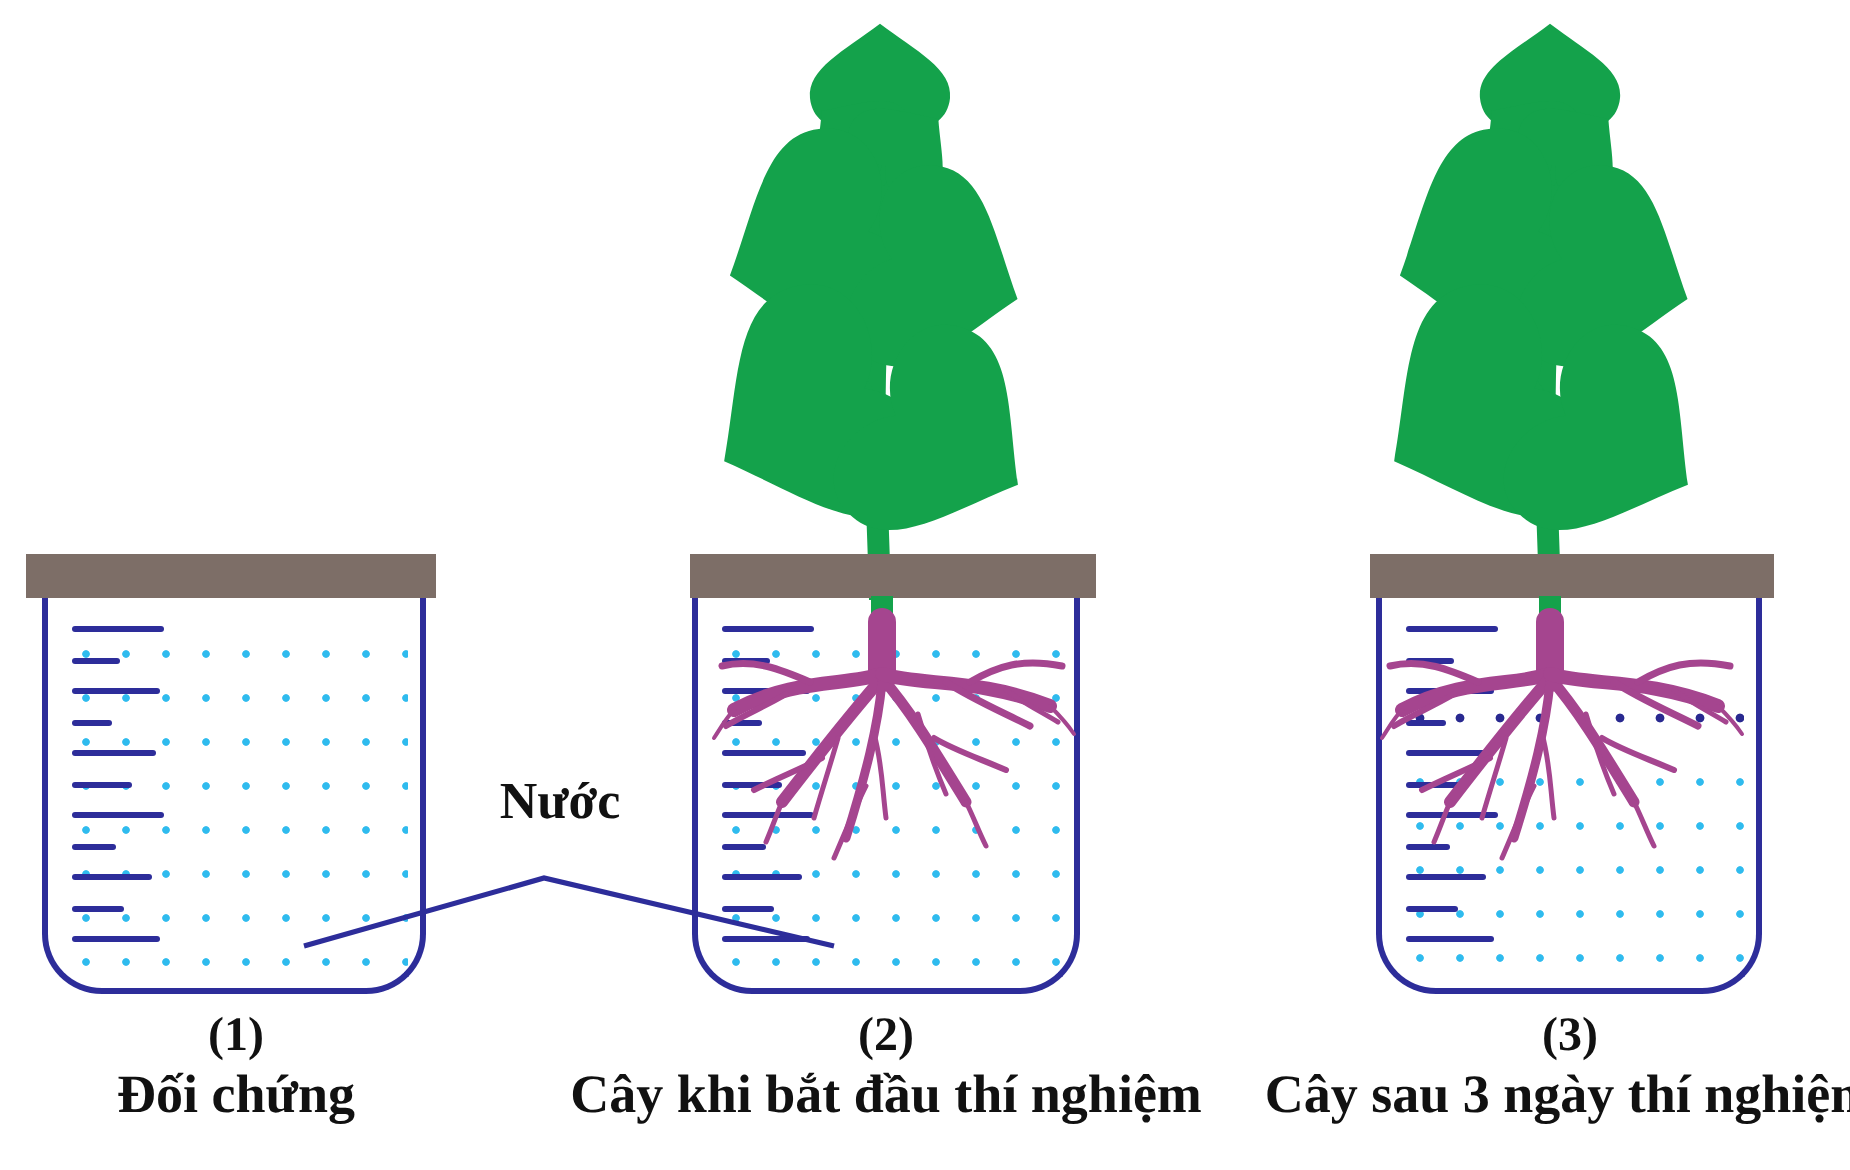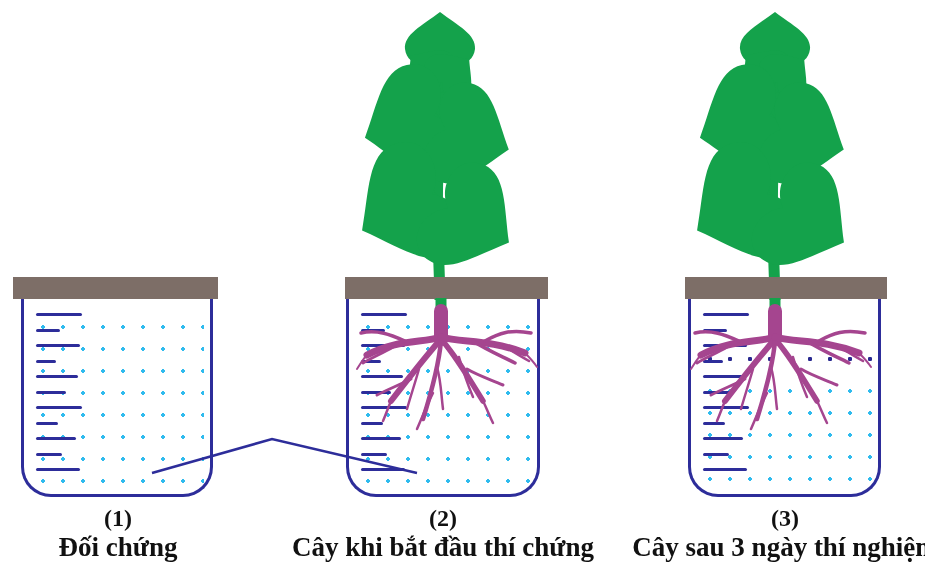--- a/index.html
+++ b/index.html
@@ -152,21 +152,21 @@
           <div class="tick" style="width: 26px; top: 139.5px;"></div>
           <div class="tick" style="width: 44px; top: 155px;"></div>
         </div>
 
     </div>
     <svg class="roots" width="186" height="152" viewBox="0 0 186 152">
       <use href="#rootart"></use>
     </svg>
     <div class="caption">
       <div class="num">(2)</div>
-      <div class="name">Cây khi bắt đầu thí chứng</div>
+      <div class="name">Cây khi bắt đầu thí nghiệm</div>
     </div>
   </div>
 
   <div class="station s3">
     <svg class="plant" width="170" height="294" viewBox="0 0 170 300" preserveAspectRatio="none">
       <use href="#plantart"></use>
     </svg>
     <div class="lid"></div>
     <div class="beaker">
       <div class="surface"></div>
@@ -188,17 +188,18 @@
     </div>
     <svg class="roots" width="186" height="152" viewBox="0 0 186 152">
       <use href="#rootart"></use>
     </svg>
     <div class="caption">
       <div class="num">(3)</div>
       <div class="name">Cây sau 3 ngày thí nghiệm</div>
     </div>
   </div>
 
+  <div class="water-label">Nước</div>
   <svg class="overlay" width="925" height="585">
     <polyline class="ptr" points="152,473 272,439 417,473"></polyline>
   </svg>
 
 </div>
 
 </body></html>

